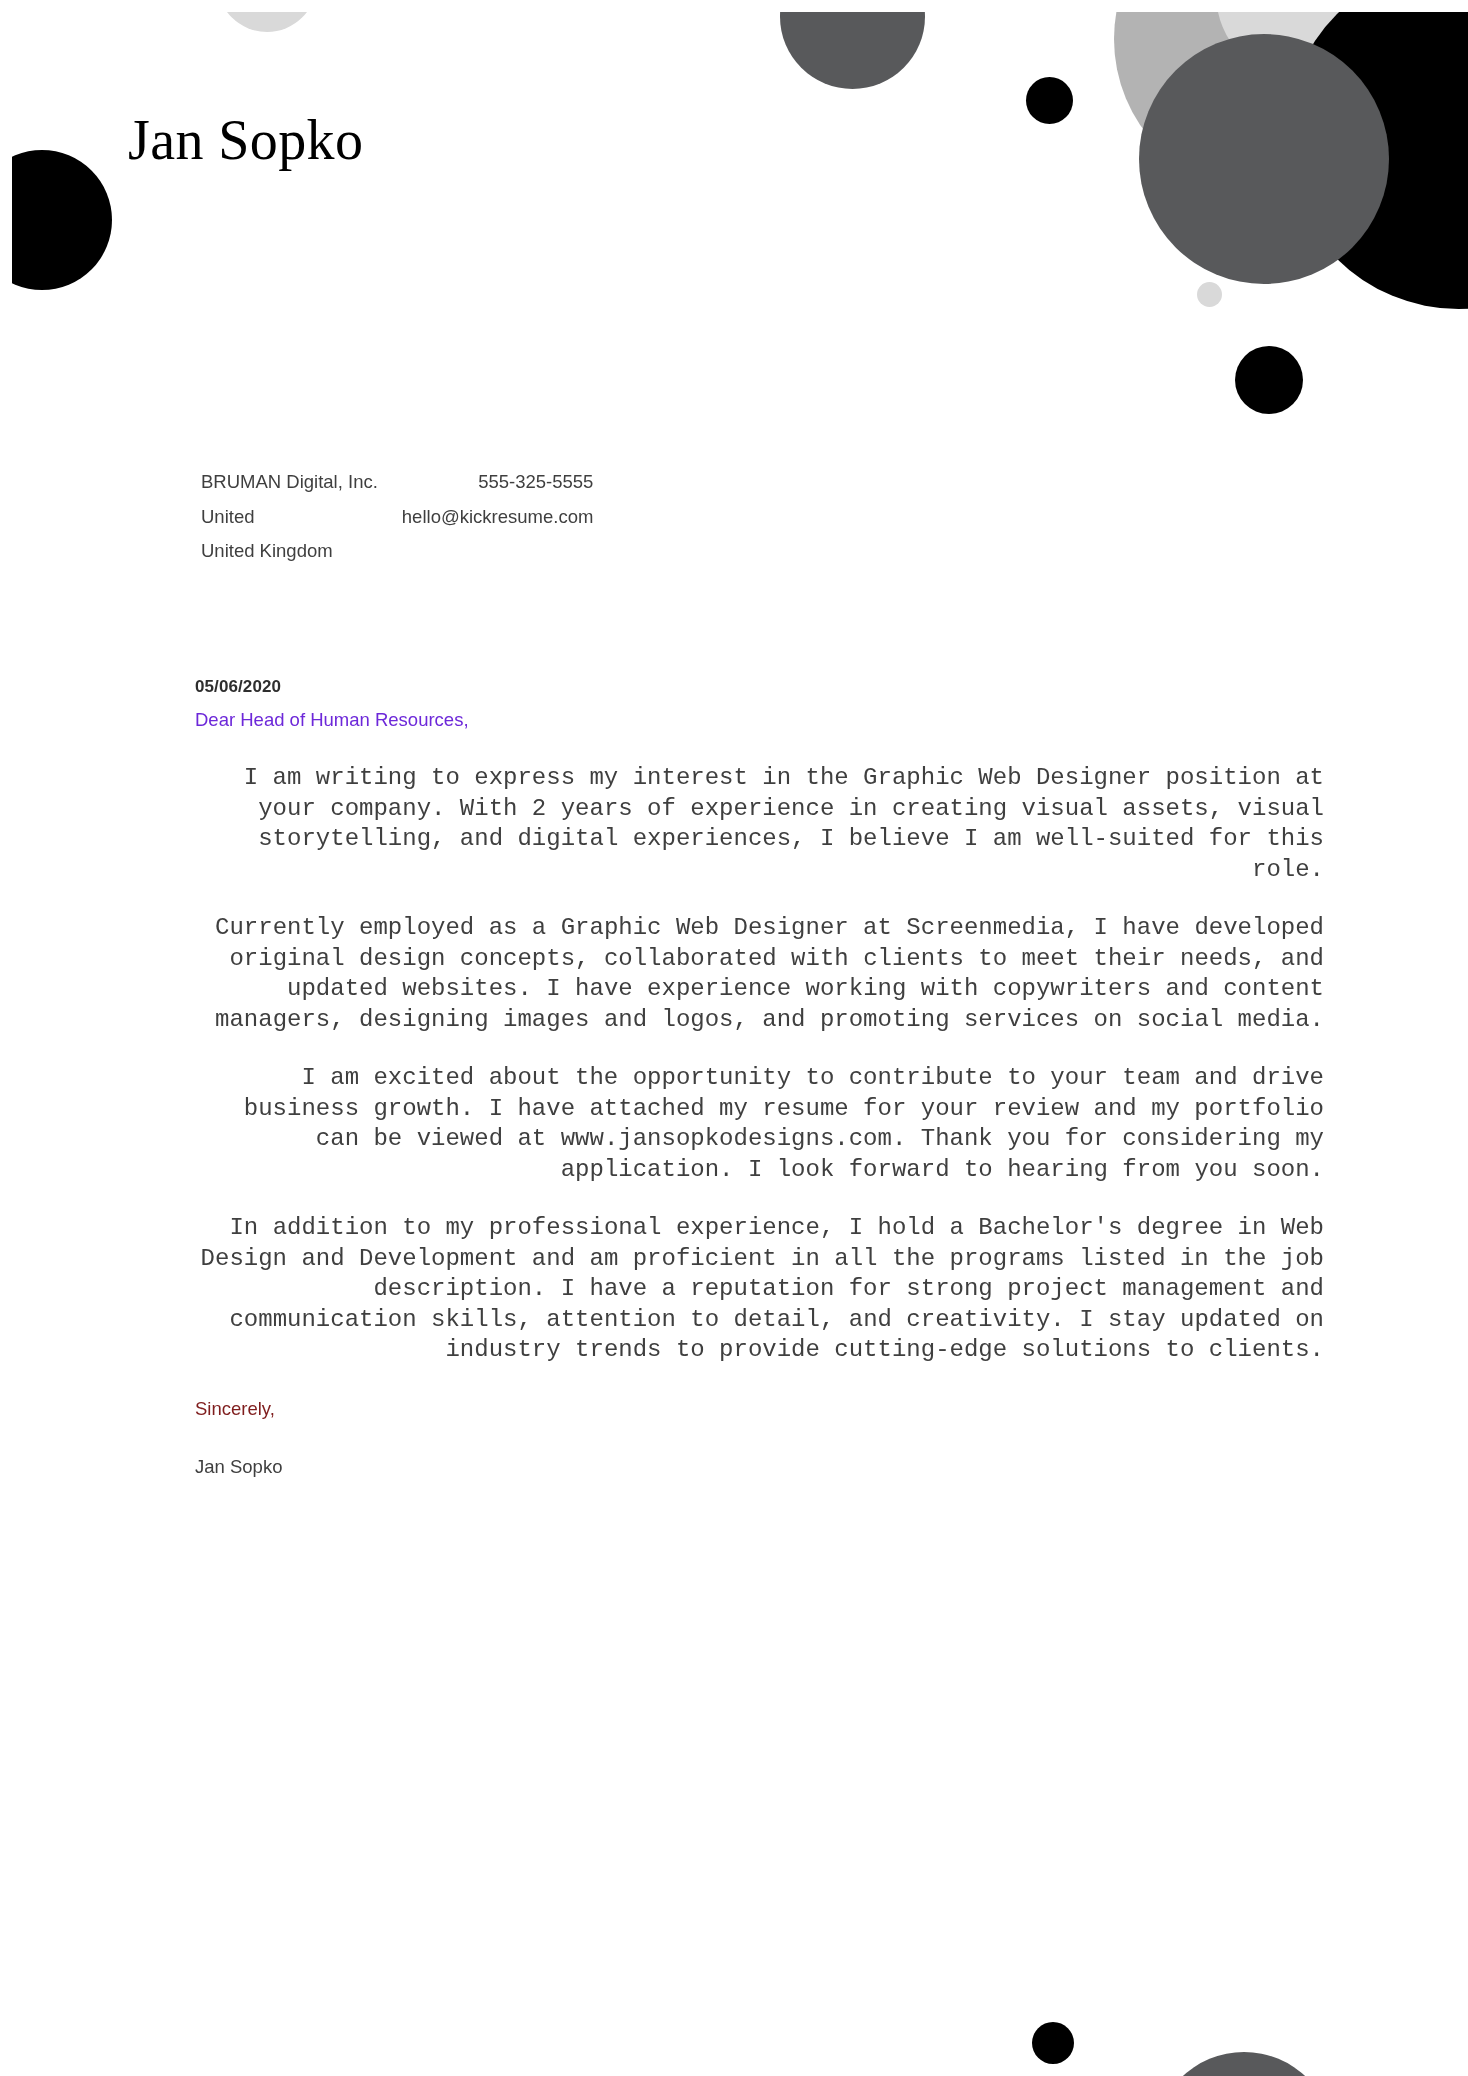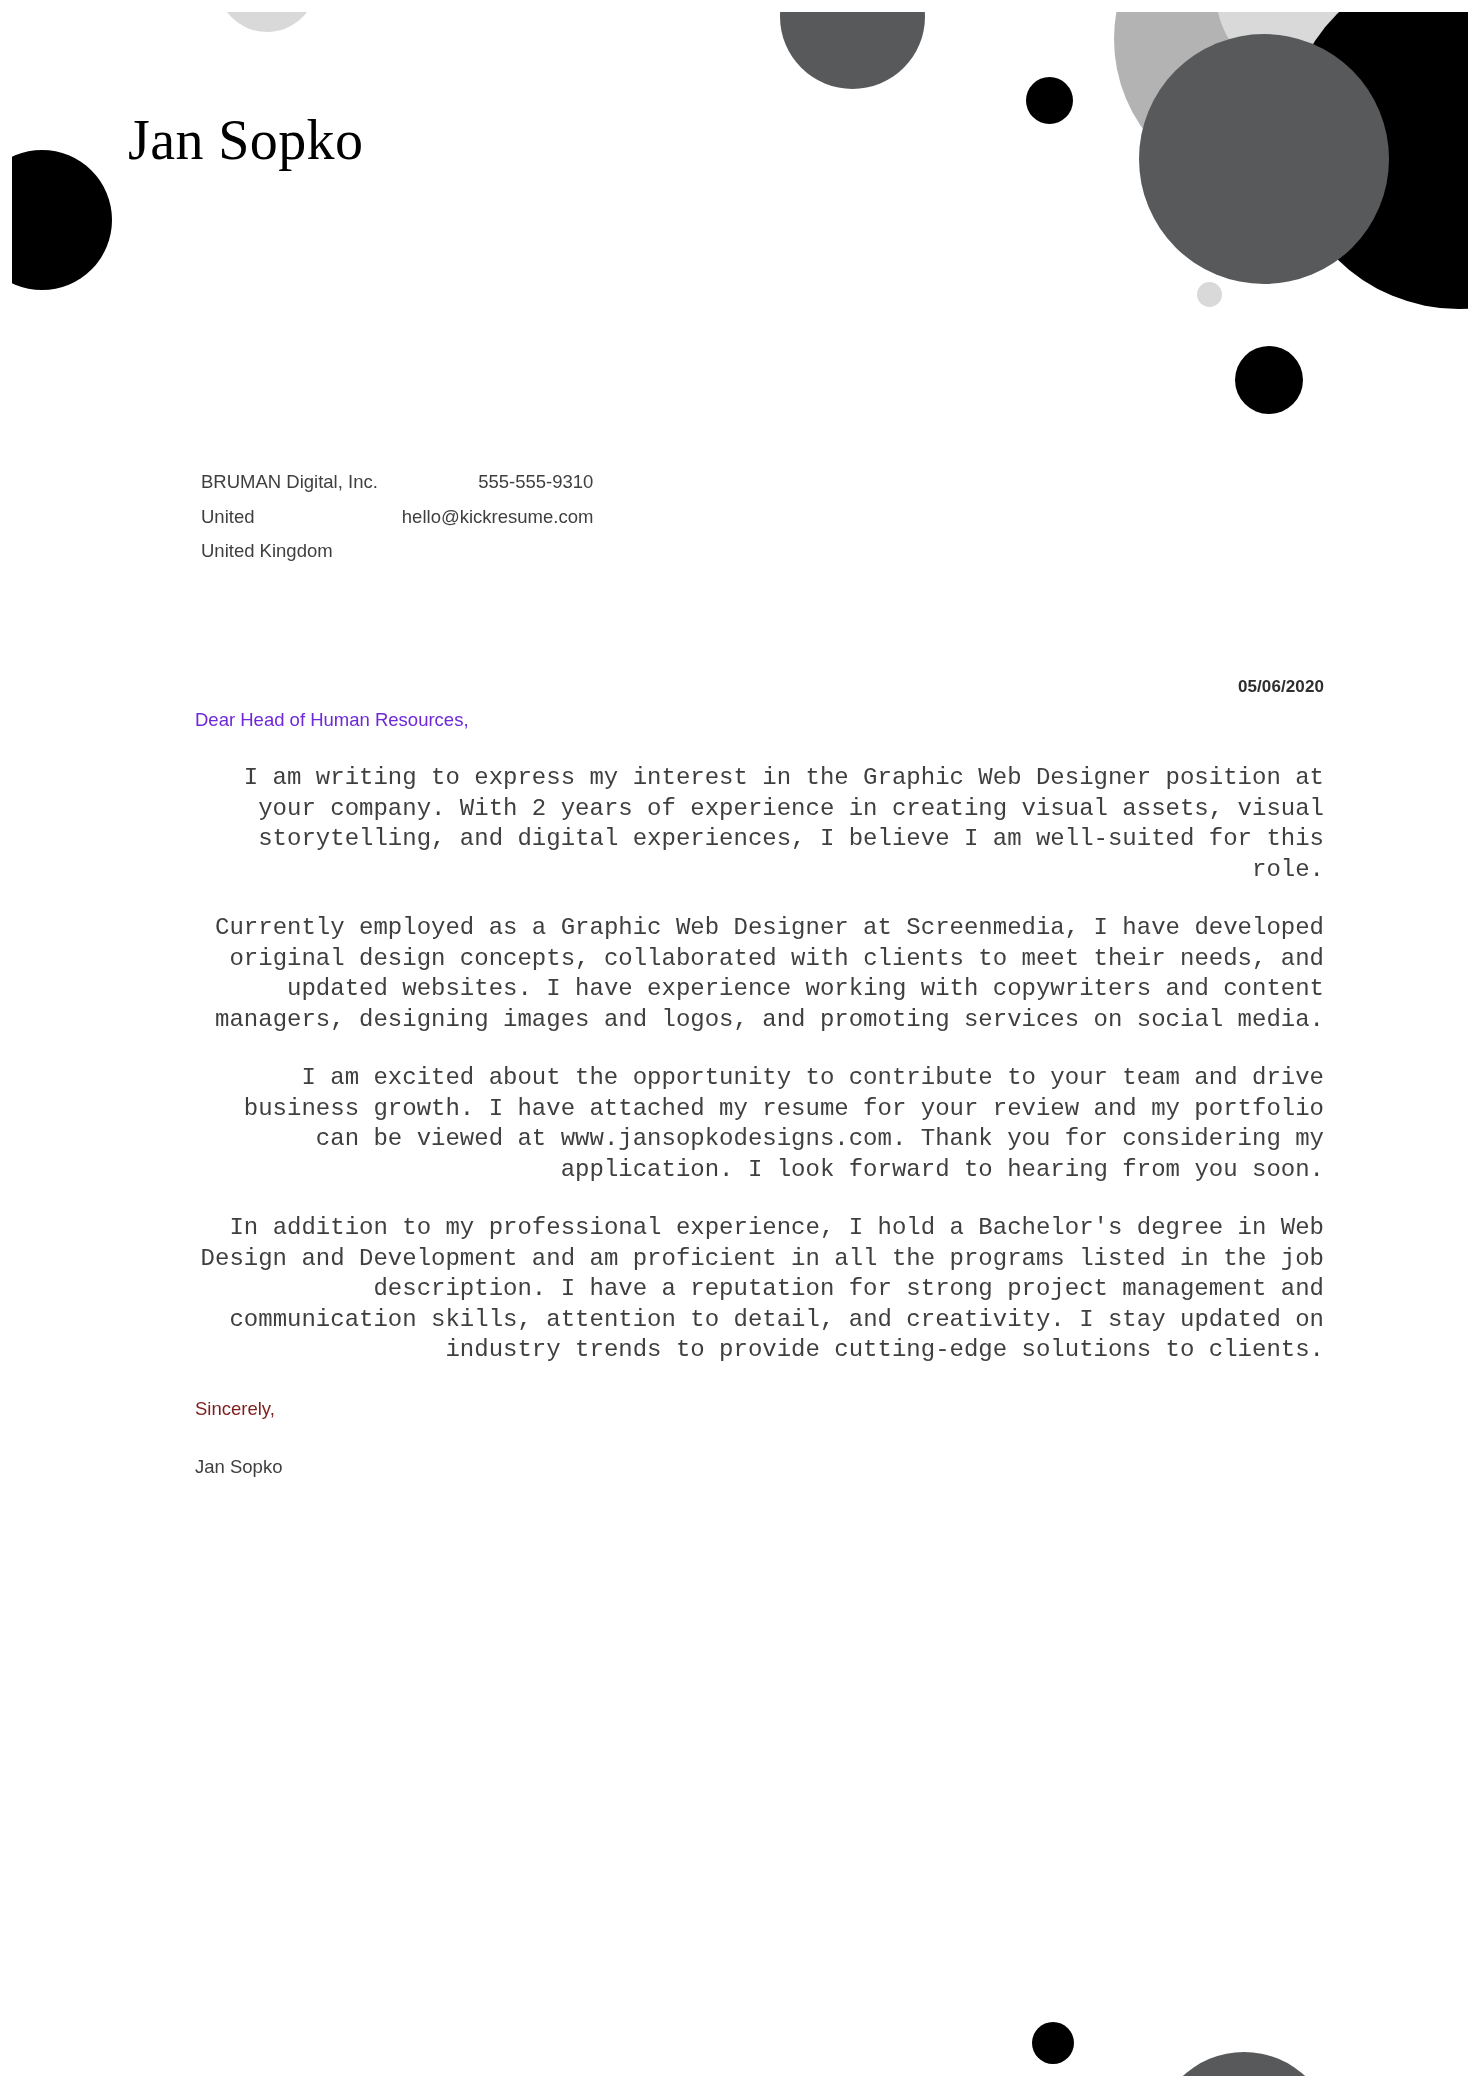--- a/index.html
+++ b/index.html
@@ -78,21 +78,20 @@
     right: 150px;
     z-index: 5;
   }
 
   .letter-date {
     font-size: 17px;
     font-weight: bold;
     color: #2e2e2e;
     line-height: 24px;
     letter-spacing: 0.1px;
-    text-align: right;
   }
 
   .letter-subject {
     font-size: 18.5px;
     line-height: 30px;
     color: #3f3f3f;
     margin-bottom: 29px;
   }
 
   .salutation {
@@ -151,21 +150,21 @@
 
   <div class="addr-row">
 
     <div class="recipient">
       <div>BRUMAN Digital, Inc.</div>
       <div>United</div>
       <div>United Kingdom</div>
     </div>
 
     <div class="contact">
-      <div>555-555-9310</div>
+      <div>555-325-5555</div>
       <div>hello@kickresume.com</div>
     </div>
 
   </div>
 
   <div class="letter-body">
 
     <div class="letter-date">05/06/2020</div>
 
 

